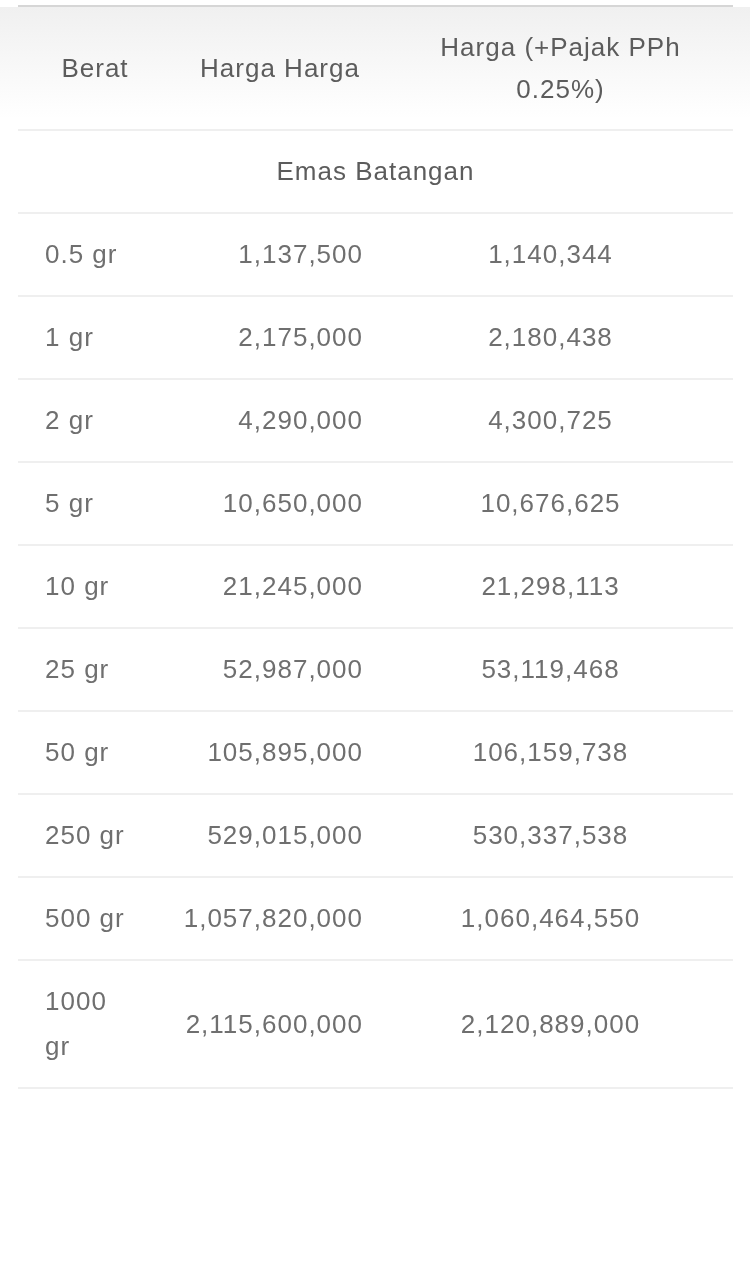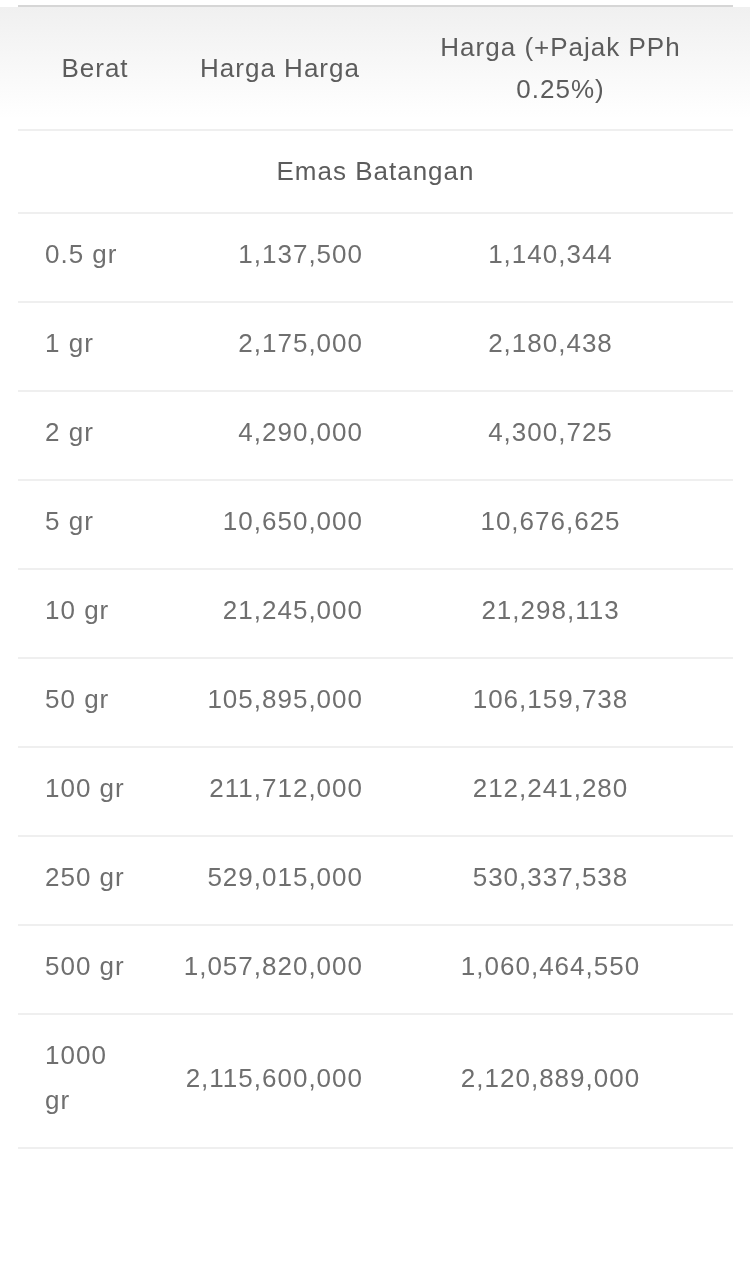--- a/index.html
+++ b/index.html
@@ -63,21 +63,21 @@
     text-align: center;
     line-height: 45px;
     padding: 18px 0;
   }
 
   tbody tr.data-row { border-bottom: 2px solid var(--divider); }
   tbody td {
     color: var(--data-text);
     line-height: 45px;
     padding-top: 18px;
-    padding-bottom: 24px;
+    padding-bottom: 18px;
   }
   td.cell-berat {
     text-align: left;
     padding-left: 27px;
     padding-right: 45px;
   }
   td.cell-harga-dasar {
     text-align: right;
     padding-right: 25px;
     margin-top: 36px;
@@ -129,28 +129,28 @@
           <td class="cell-berat">5 gr</td>
           <td class="cell-harga-dasar">10,650,000</td>
           <td class="cell-harga-pajak">10,676,625</td>
         </tr>
         <tr class="data-row">
           <td class="cell-berat">10 gr</td>
           <td class="cell-harga-dasar">21,245,000</td>
           <td class="cell-harga-pajak">21,298,113</td>
         </tr>
         <tr class="data-row">
+          <td class="cell-berat">25 gr</td>
+          <td class="cell-harga-dasar">52,987,000</td>
+          <td class="cell-harga-pajak">53,119,468</td>
+        </tr>
+        <tr class="data-row">
           <td class="cell-berat">50 gr</td>
           <td class="cell-harga-dasar">105,895,000</td>
           <td class="cell-harga-pajak">106,159,738</td>
-        </tr>
-        <tr class="data-row">
-          <td class="cell-berat">100 gr</td>
-          <td class="cell-harga-dasar">211,712,000</td>
-          <td class="cell-harga-pajak">212,241,280</td>
         </tr>
         <tr class="data-row">
           <td class="cell-berat">250 gr</td>
           <td class="cell-harga-dasar">529,015,000</td>
           <td class="cell-harga-pajak">530,337,538</td>
         </tr>
         <tr class="data-row">
           <td class="cell-berat">500 gr</td>
           <td class="cell-harga-dasar">1,057,820,000</td>
           <td class="cell-harga-pajak">1,060,464,550</td>

